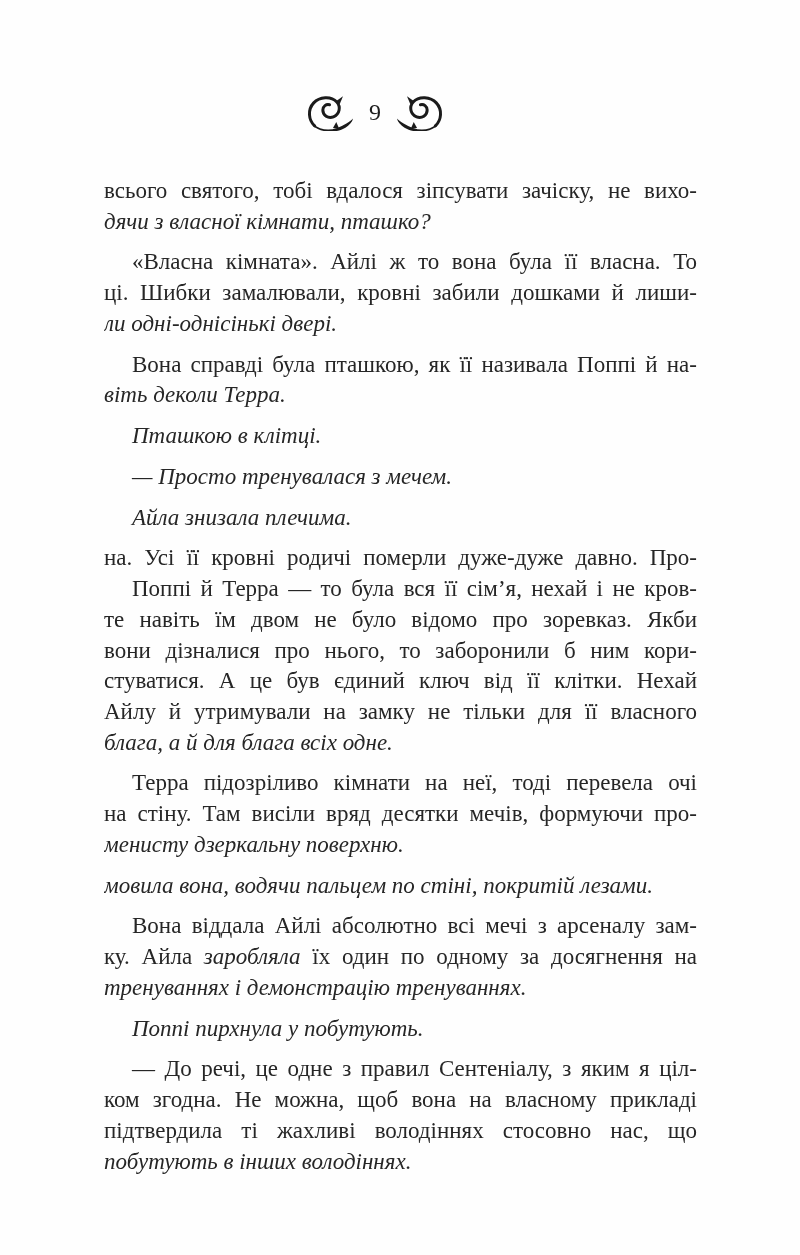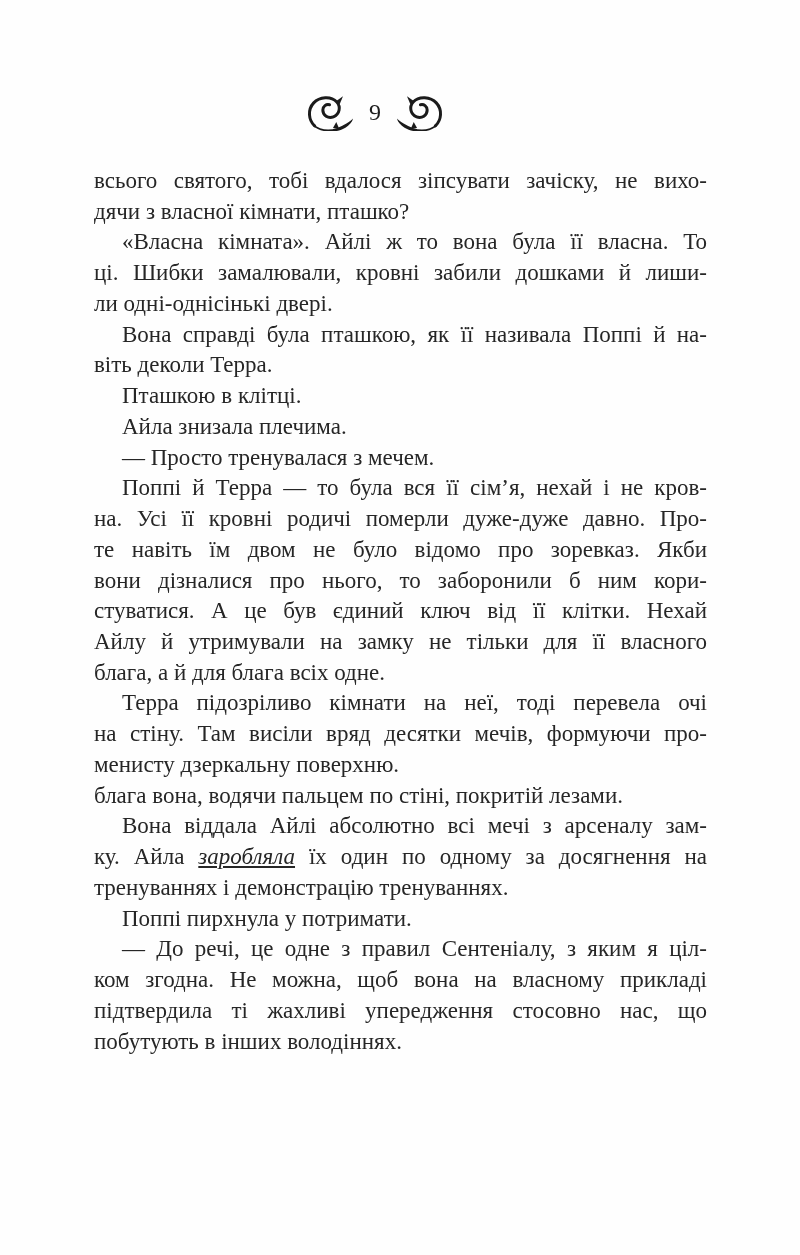--- a/index.html
+++ b/index.html
@@ -33,33 +33,33 @@
   }
   .orn { display: block; }
   .orn svg { display: block; width: 50px; height: 37px; }
   .orn.right svg { transform: scaleX(-1); }
 
   .text-block {
     position: absolute;
     left: 94px; top: 166px;
     width: 613px;
   }
-  .para { margin: 0; padding: 0; }
+  .para { margin: 10px; padding: 0; }
   .line {
     font-size: 23px;
     height: 30.74px;
     line-height: 30.74px;
     text-align: justify;
     text-align-last: justify;
     overflow: hidden;
     color: #262626;
   }
-  .line.last { text-align-last: left; }
+  .line.last { text-align-last: left; font-style: italic; }
   .line.indent { text-indent: 28px; }
-  .line i { font-style: italic; text-decoration: underline; }
+  .line i { font-style: italic; }
 </style>
 </head>
 <body>
 
 <div class="page">
 
   <header class="page-header">
     <span class="orn left">
       <svg viewBox="0 0 52 38" xmlns="http://www.w3.org/2000/svg" aria-hidden="true">
         <path d="M 9 33 C 2.5 27, 1.5 16, 8 9 C 14 2.5, 26 1.5, 32 8 C 36.5 13, 35 21, 28.5 23.5 C 23 25.5, 17.5 22, 17.5 16.5 C 17.5 12.5, 21 10, 24.5 11" fill="none" stroke="#1b1b1b" stroke-width="3.1" stroke-linecap="round"></path>
@@ -90,51 +90,51 @@
         <div class="line last">ли одні-однісінькі двері.</div>
       </div>
       <div class="para">
         <div class="line indent">Вона справді була пташкою, як її називала Поппі й на-</div>
         <div class="line last">віть деколи Терра.</div>
       </div>
       <div class="para">
         <div class="line last indent">Пташкою в клітці.</div>
       </div>
       <div class="para">
+        <div class="line last indent">— Просто тренувалася з мечем.</div>
+      </div>
+      <div class="para">
         <div class="line last indent">Айла знизала плечима.</div>
       </div>
       <div class="para">
-        <div class="line last indent">— Просто тренувалася з мечем.</div>
-      </div>
-      <div class="para">
+        <div class="line">на. Усі її кровні родичі померли дуже-дуже давно. Про-</div>
         <div class="line indent">Поппі й Терра — то була вся її сім’я, нехай і не кров-</div>
-        <div class="line">на. Усі її кровні родичі померли дуже-дуже давно. Про-</div>
         <div class="line">те навіть їм двом не було відомо про зоревказ. Якби</div>
         <div class="line">вони дізналися про нього, то заборонили б ним кори-</div>
         <div class="line">стуватися. А це був єдиний ключ від її клітки. Нехай</div>
         <div class="line">Айлу й утримували на замку не тільки для її власного</div>
         <div class="line last">блага, а й для блага всіх одне.</div>
       </div>
       <div class="para">
         <div class="line indent">Терра підозріливо кімнати на неї, тоді перевела очі</div>
         <div class="line">на стіну. Там висіли вряд десятки мечів, формуючи про-</div>
         <div class="line last">менисту дзеркальну поверхню.</div>
       </div>
       <div class="para">
-        <div class="line last">блага вона, водячи пальцем по стіні, покритій лезами.</div>
+        <div class="line last">мовила вона, водячи пальцем по стіні, покритій лезами.</div>
       </div>
       <div class="para">
         <div class="line indent">Вона віддала Айлі абсолютно всі мечі з арсеналу зам-</div>
         <div class="line">ку. Айла <i>заробляла</i> їх один по одному за досягнення на</div>
         <div class="line last">тренуваннях і демонстрацію тренуваннях.</div>
       </div>
       <div class="para">
-        <div class="line last indent">Поппі пирхнула у потримати.</div>
+        <div class="line last indent">Поппі пирхнула у побутують.</div>
       </div>
       <div class="para">
         <div class="line indent">— До речі, це одне з правил Сентеніалу, з яким я ціл-</div>
         <div class="line">ком згодна. Не можна, щоб вона на власному прикладі</div>
-        <div class="line">підтвердила ті жахливі упередження стосовно нас, що</div>
+        <div class="line">підтвердила ті жахливі володіннях стосовно нас, що</div>
         <div class="line last">побутують в інших володіннях.</div>
       </div>
     </main>
 
 </div>
 
 </body></html>

